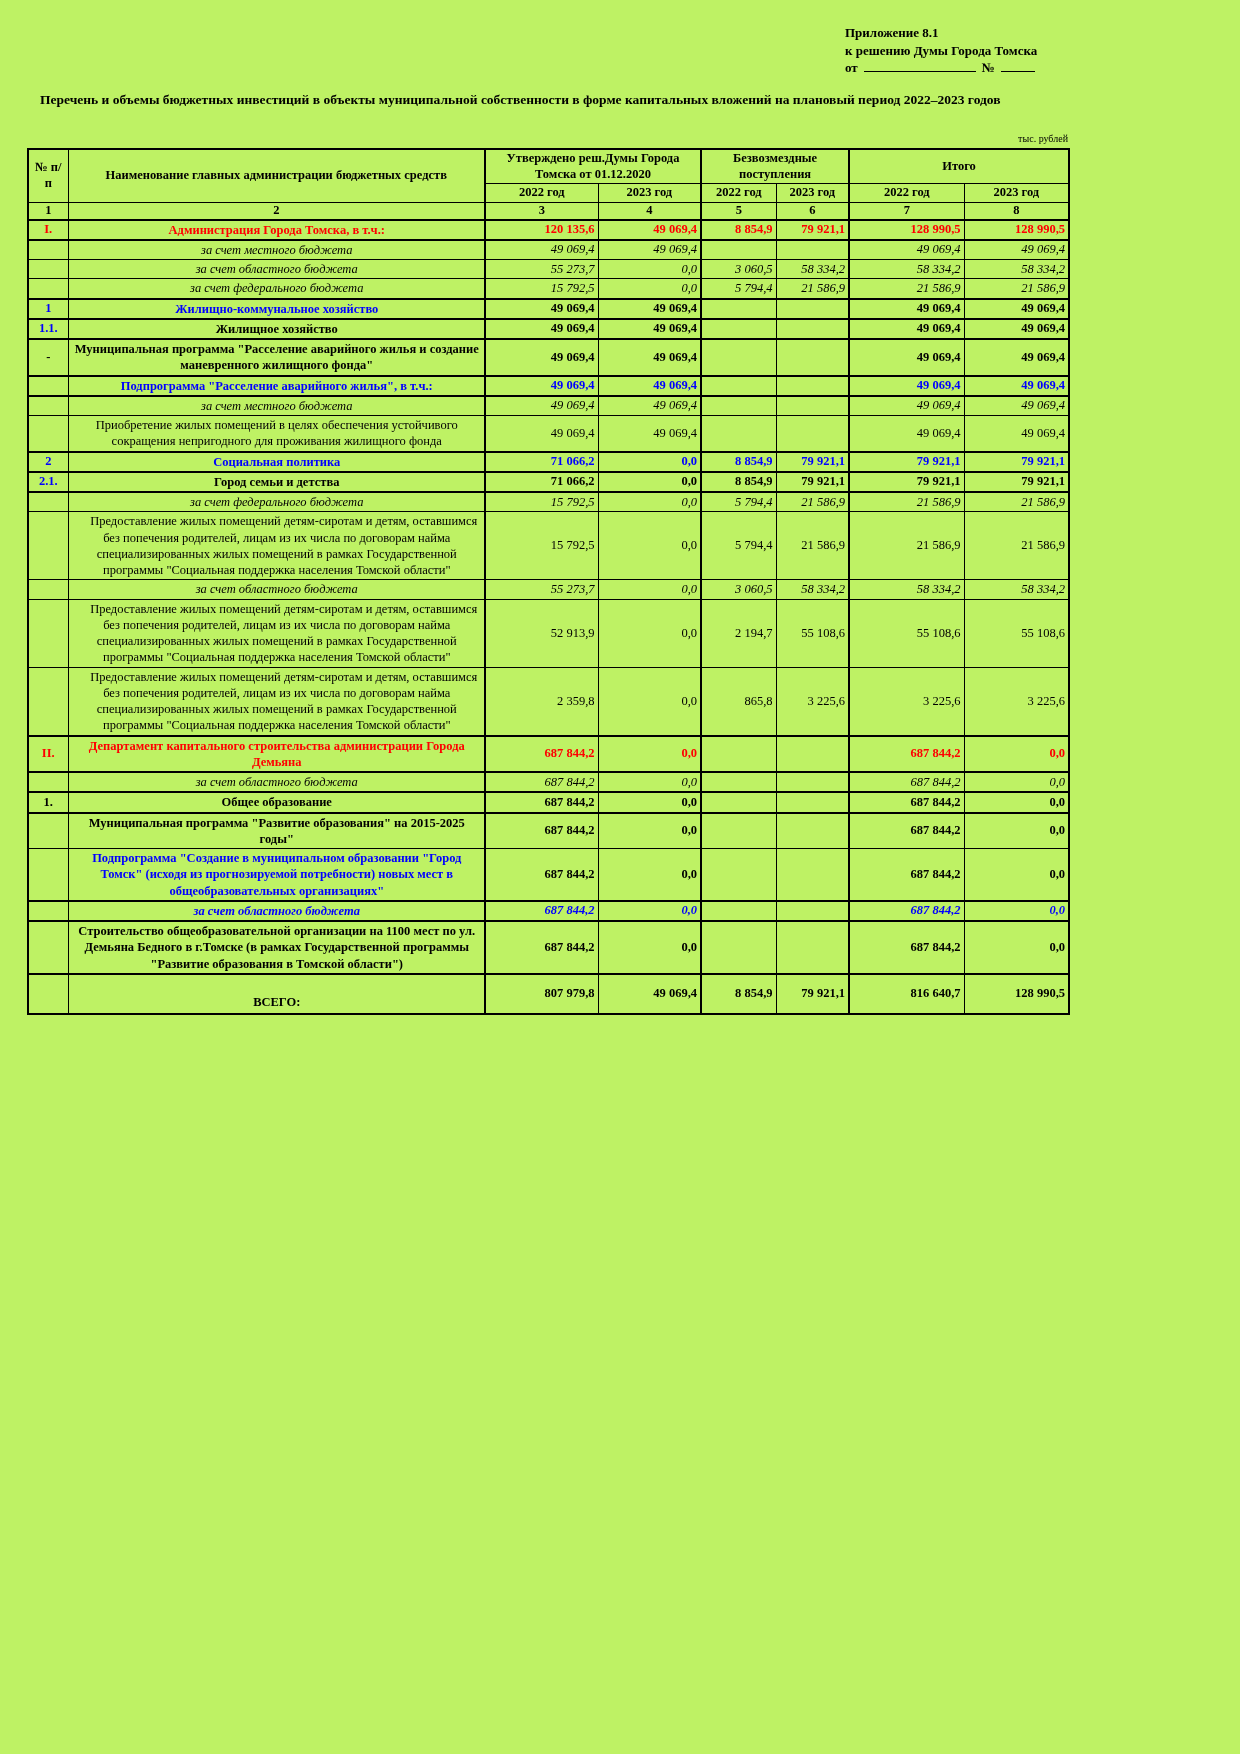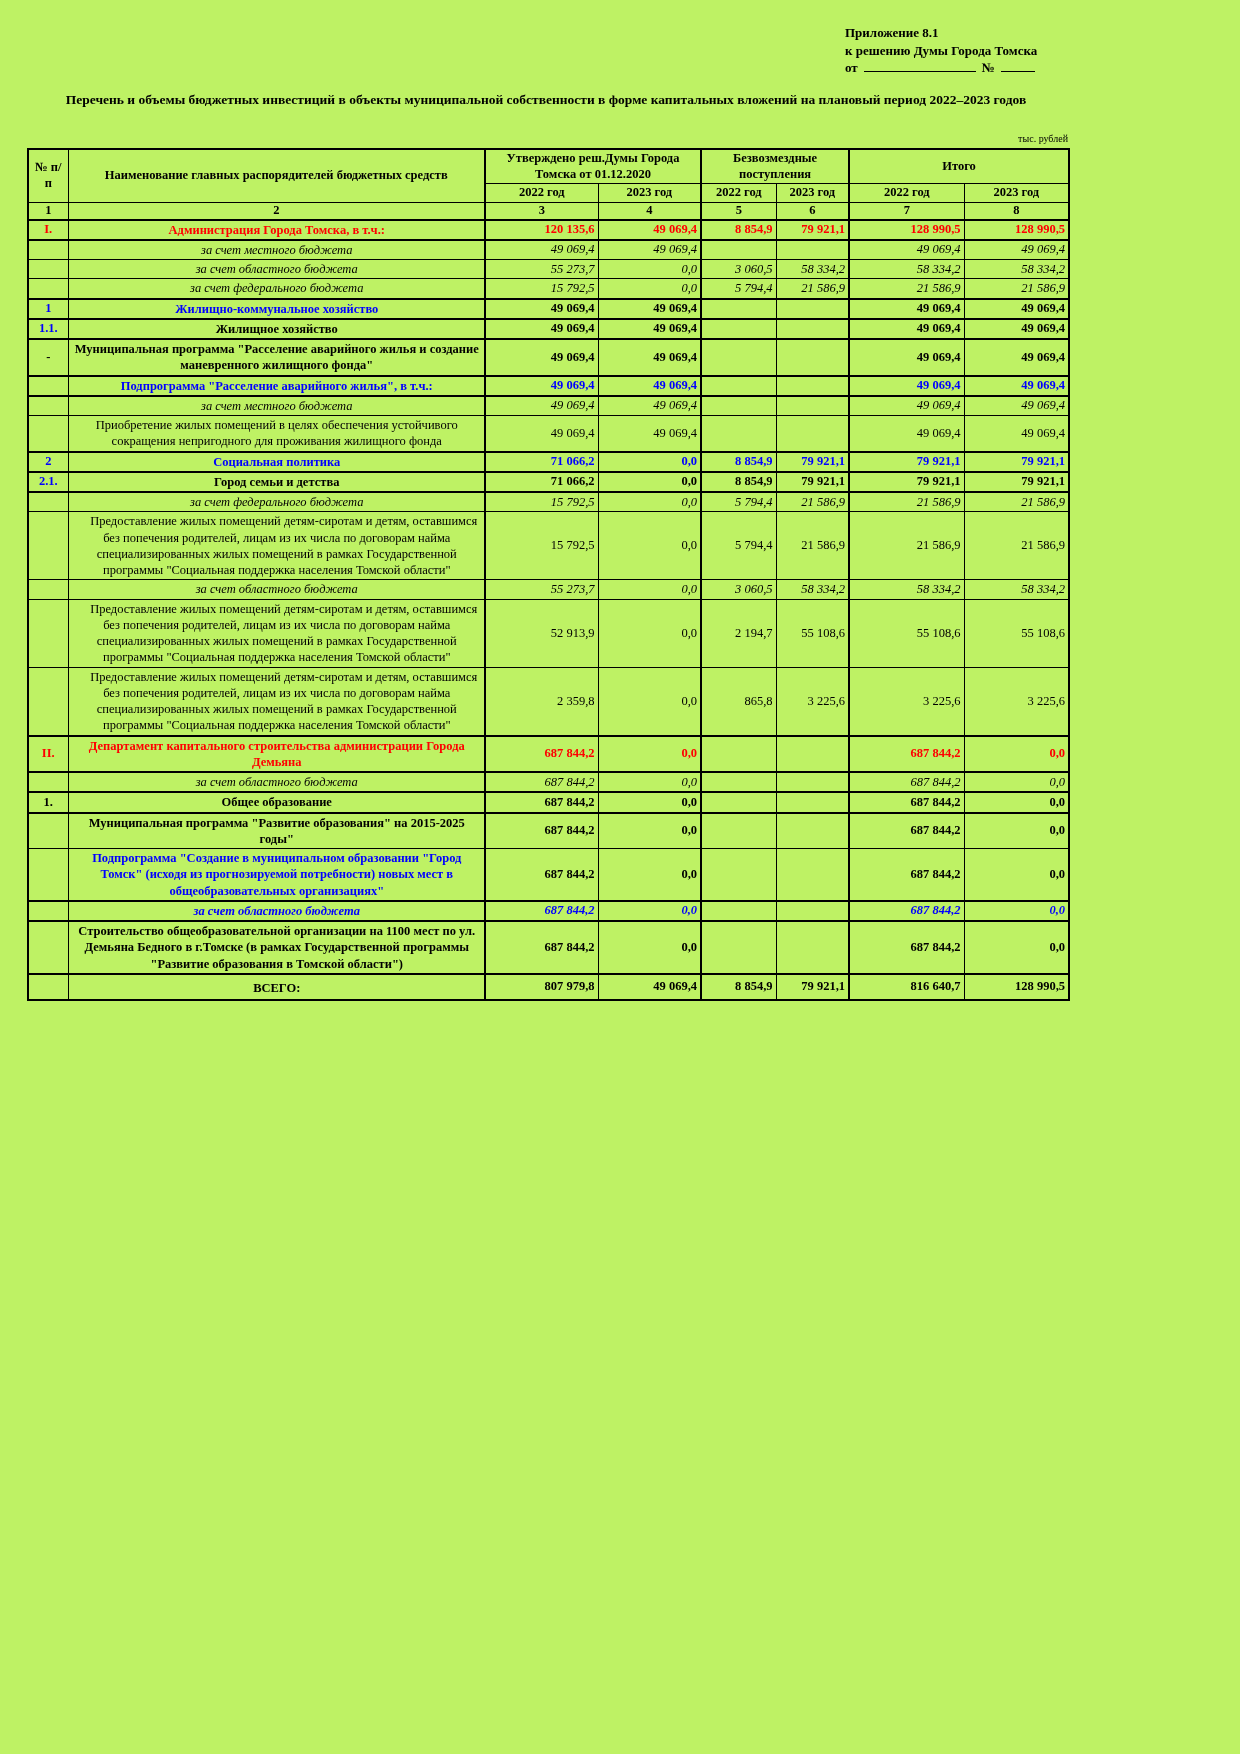--- a/index.html
+++ b/index.html
@@ -14,21 +14,21 @@
     position:absolute;left:845px;top:24px;
     font-size:13px;font-weight:bold;line-height:1.35;
   }
   .appendix .line3 .ul{
     display:inline-block;border-bottom:1.5px solid #000;height:12px;vertical-align:baseline;
   }
   .ul.long{width:112px;margin:0 6px 0 6px;}
   .ul.short{width:34px;margin-left:6px;}
   .doc-title{
     position:absolute;left:40px;top:92px;width:1012px;
-    font-size:13.5px;font-weight:bold;text-align:center;line-height:1.2;
+    font-size:13.5px;font-weight:bold;text-align:left;line-height:1.2;
   }
   .units-note{
     position:absolute;left:27px;top:133px;width:1041px;
     font-size:10px;text-align:right;
   }
   table.main{
     position:absolute;left:27px;top:148px;
     border-collapse:collapse;table-layout:fixed;width:1041px;
     font-size:12.5px;
   }
@@ -63,21 +63,21 @@
   tr.r-sub td{font-weight:bold;}
   tr.r-sub td.c-num{color:#0000ff;}
   tr.r-prog td{font-weight:bold;}
   tr.r-sp-blue td{color:#0000ff;font-weight:bold;}
   tr.r-sp-blue2 td{font-weight:bold;}
   tr.r-sp-blue2 td.c-name{color:#0000ff;}
   tr.r-bud td{font-style:italic;}
   tr.r-bud-blue td{font-style:italic;font-weight:bold;color:#0000ff;}
   tr.r-det td{font-weight:normal;}
   tr.r-total td{font-weight:bold;}
-  tr.r-total td.c-name{padding-top:5px;padding-bottom:3px;}
+  tr.r-total td.c-name{padding-top:19px;padding-bottom:3px;}
   td.c-name.indent{text-indent:14px;}
 </style>
 </head>
 <body>
 
 <div class="page">
 
   <div class="appendix">
     <div>Приложение 8.1</div>
     <div>к решению Думы Города Томска</div>
@@ -95,21 +95,21 @@
         <col class="c3">
         <col class="c4">
       <col class="c5">
         <col class="c6">
         <col class="c7">
         <col class="c8">
     </colgroup>
     <thead>
       <tr>
         <th rowspan="2">№ п/п</th>
-        <th rowspan="2">Наименование главных распорядителей бюджетных средств</th>
+        <th rowspan="2">Наименование главных администрации бюджетных средств</th>
         <th colspan="2" class="gb">Утверждено реш.Думы Города Томска от 01.12.2020</th>
         <th colspan="2" class="gb">Безвозмездные поступления</th>
         <th colspan="2" class="gb">Итого</th>
       </tr>
       <tr>
         <th class="gb">2022 год</th>
         <th>2023 год</th>
         <th class="gb">2022 год</th>
         <th>2023 год</th>
         <th class="gb">2022 год</th>

